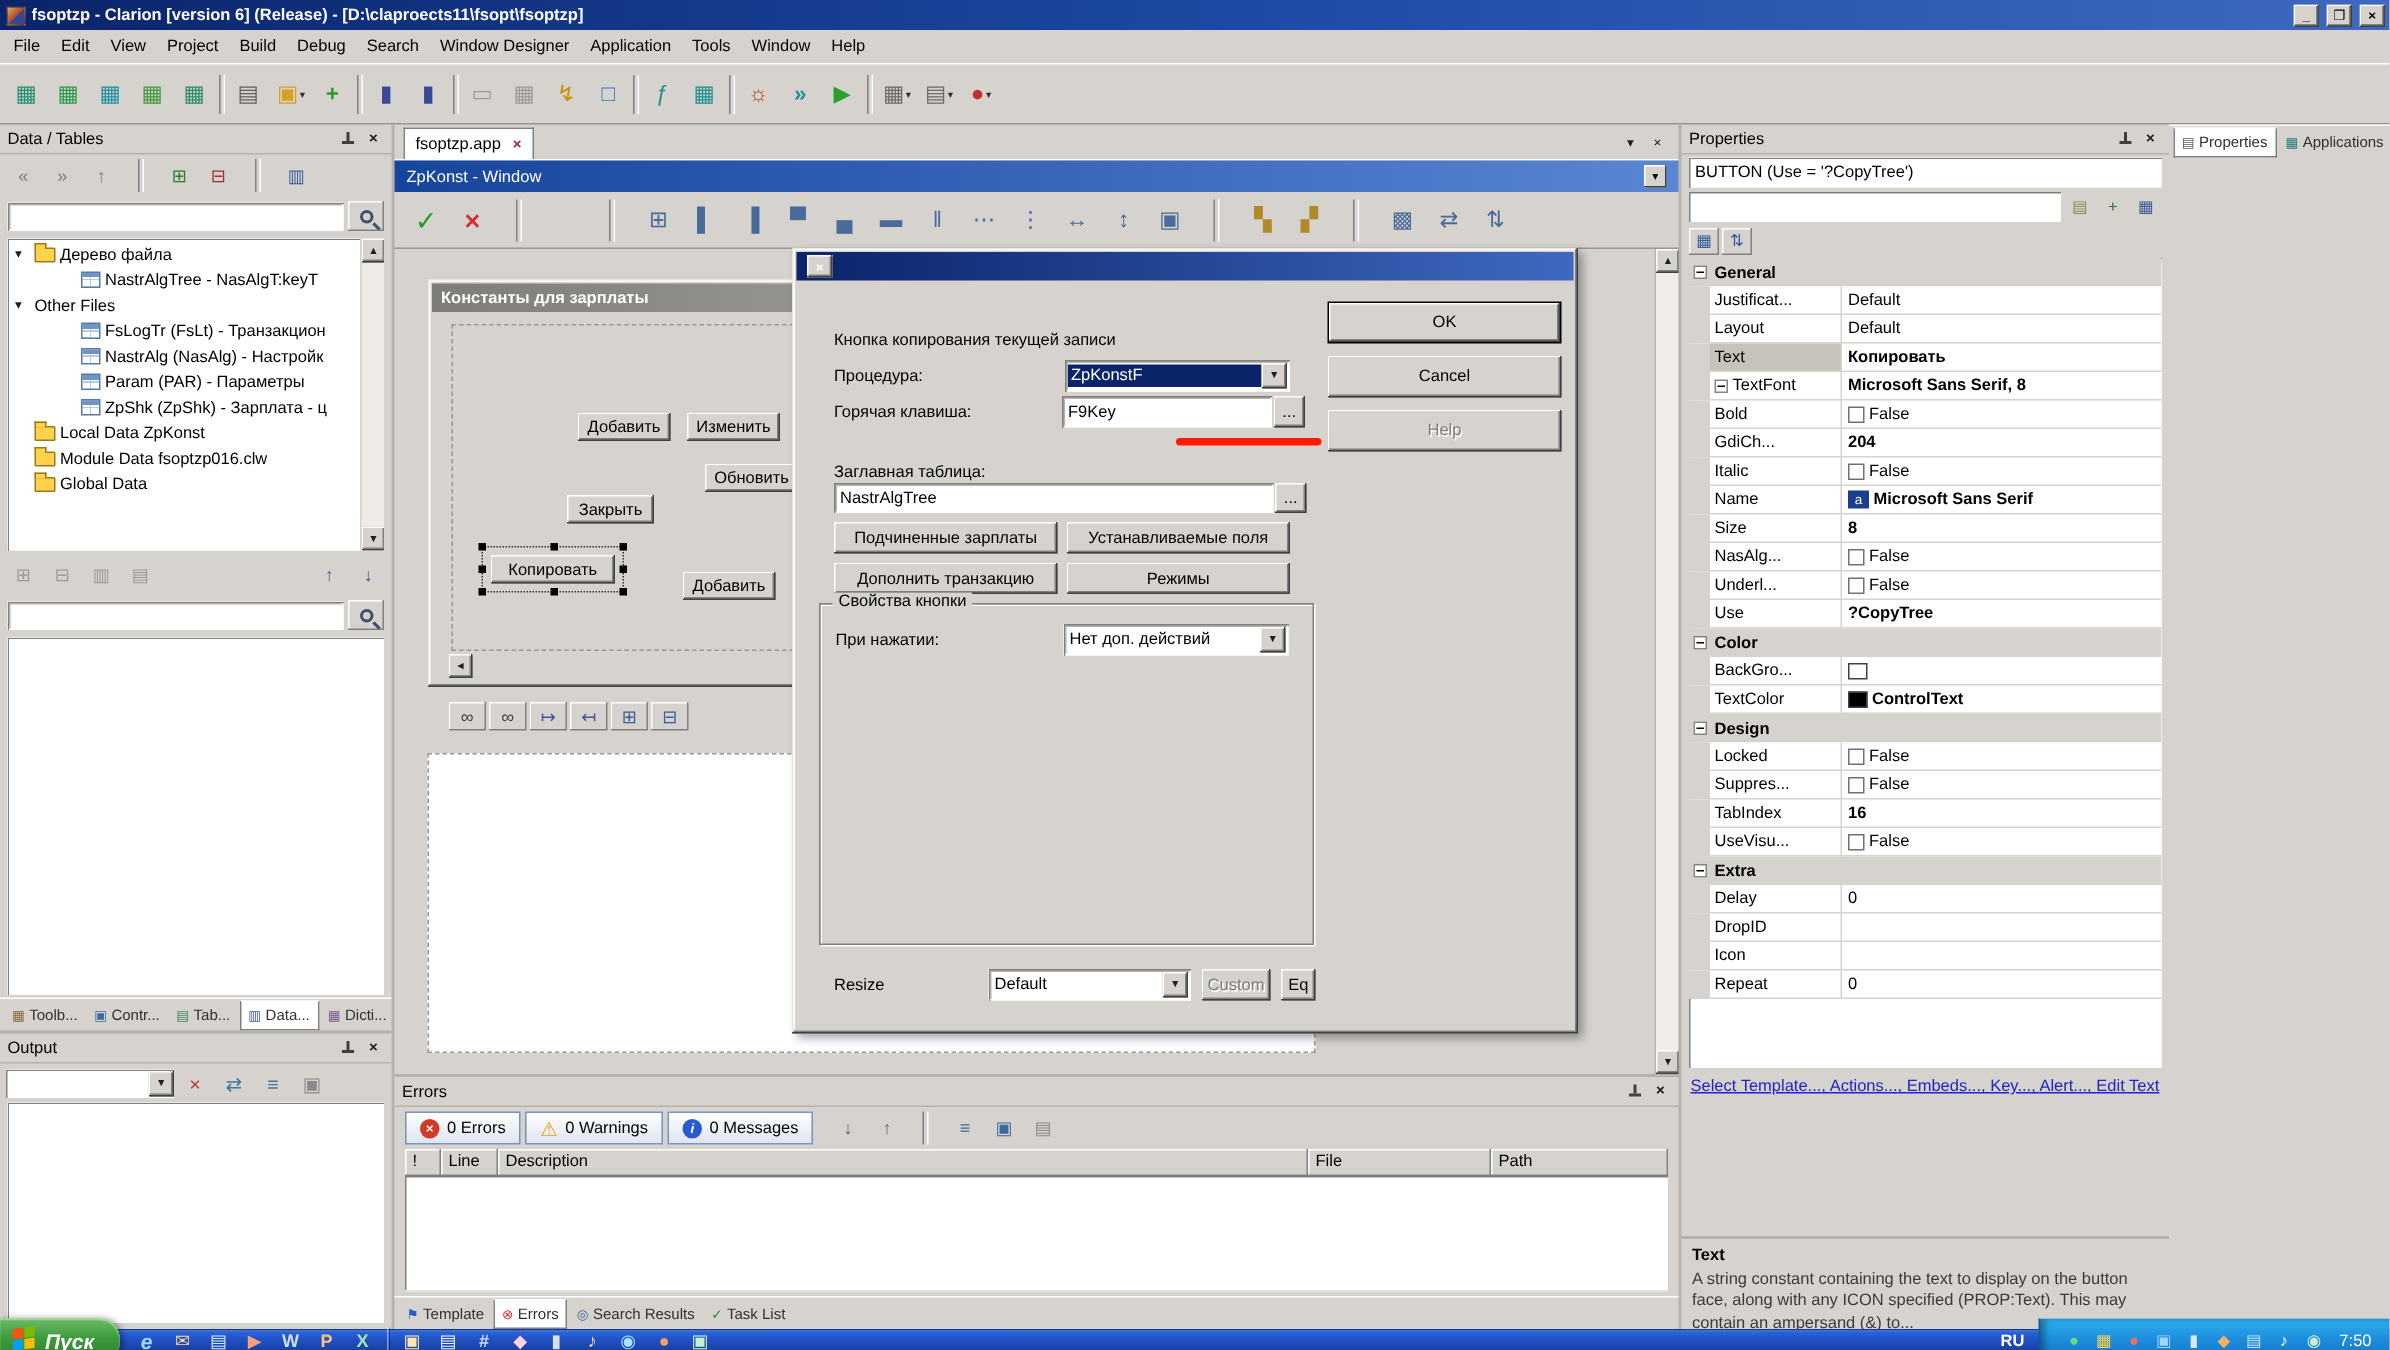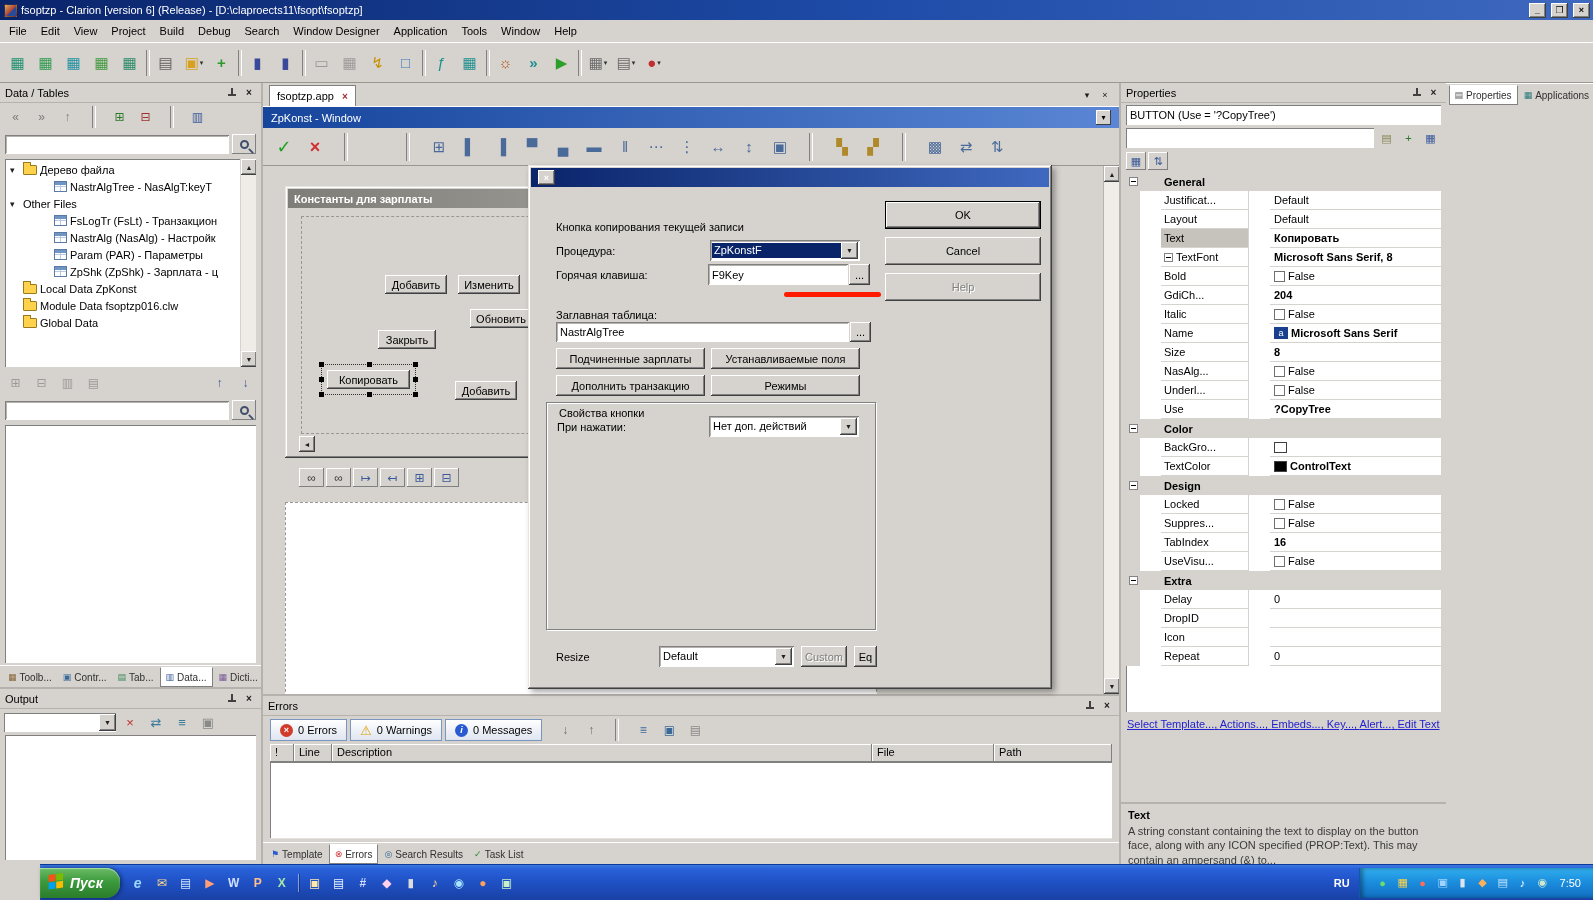--- a/index.html
+++ b/index.html
@@ -4,21 +4,21 @@
 <style>
 *{margin:0;padding:0;box-sizing:border-box;}
 html,body{width:1593px;height:900px;overflow:hidden;}
 body{font-family:"Liberation Sans","DejaVu Sans",sans-serif;font-size:11px;color:#000;background:#d6d3ce;}
 .screen{width:100%;height:100%;display:flex;flex-direction:column;}
 .ide{flex:1;display:flex;flex-direction:column;background:#d6d3ce;min-height:0;}
 
 
 .titlebar{height:20px;background:linear-gradient(90deg,#0a246a 0%,#1e4ca8 55%,#3f69bf 100%);display:flex;align-items:center;gap:4px;padding:0 3px 0 4px;flex:none;}
 .app-icon{width:13px;height:13px;background:linear-gradient(135deg,#d8b060 0%,#b04030 55%,#2a4a9a 55%);border:1px solid rgba(0,0,0,.35);flex:none;}
-.ttext{color:#fff;font-weight:normal;flex:1;white-space:nowrap;overflow:hidden;}
+.ttext{color:#fff;font-weight:bold;flex:1;white-space:nowrap;overflow:hidden;}
 .winbtn{width:17px;height:15px;background:#d6d3ce;box-shadow:inset -1px -1px #404040,inset 1px 1px #fff,inset -2px -2px #808080;font-size:9px;font-weight:bold;display:flex;align-items:center;justify-content:center;margin-left:1px;flex:none;}
 .menubar{height:23px;display:flex;align-items:center;padding:0 2px;flex:none;border-bottom:1px solid #fff;}
 .menu-item{padding:4px 7px;white-space:nowrap;}
 .maintoolbar{height:40px;display:flex;align-items:center;padding:0 4px;flex:none;border-bottom:1px solid #9a9791;}
 .tbtn{width:28px;height:28px;display:flex;align-items:center;justify-content:center;flex:none;}
 .tbtn .glyph{font-size:15px;line-height:1;}
 .tbtn .dd{font-size:7px;color:#303030;margin-left:1px;}
 .tbtn.sep{width:8px;height:26px;}
 .tbtn.sep::before{content:"";display:block;width:2px;height:100%;margin:0 auto;border-left:1px solid #808080;border-right:1px solid #fff;}
 .tbtn.spacer{flex:1;width:auto;}
@@ -114,21 +114,21 @@
 .dlabel{position:absolute;white-space:nowrap;}
 .dinput{position:absolute;background:#fff;box-shadow:inset 1px 1px #808080,inset -1px -1px #fff,inset 2px 2px #b5b2ae;border:none;outline:none;padding:0 4px;font:inherit;}
 .dcombo{position:absolute;background:#fff;box-shadow:inset 1px 1px #808080,inset -1px -1px #fff,inset 2px 2px #b5b2ae;display:flex;align-items:center;}
 .dcombo .cval{flex:1;height:15px;line-height:15px;margin:2px 0 2px 2px;padding:0 2px;white-space:nowrap;overflow:hidden;}
 .dcombo.hl .cval{background:#0a246a;color:#fff;}
 .dcombo .carrow{margin:2px 2px 2px 0;}
 .dbtn{position:absolute;background:#d6d3ce;box-shadow:inset -1px -1px #404040,inset 1px 1px #fff,inset -2px -2px #808080;display:flex;align-items:center;justify-content:center;}
 .dbtn.default{border:1px solid #000;}
 .dbtn.disabled{color:#808080;text-shadow:1px 1px 0 #fff;}
 .dgroup{position:absolute;left:18px;top:237px;width:330px;height:228px;border:1px solid #808080;box-shadow:inset 1px 1px #fff,1px 1px 0 #fff;}
-.glegend{position:absolute;top:-8px;left:8px;background:#d6d3ce;padding:0 4px;margin-top:12px;}
+.glegend{position:absolute;top:-8px;left:8px;background:#d6d3ce;padding:0 4px;}
 .redline{position:absolute;left:256px;top:127px;width:97px;height:5px;background:#ff1a00;border-radius:3px;z-index:5;}
 
 
 .errors{height:148px;flex:none;display:flex;flex-direction:column;border-top:2px solid #b5b2ae;}
 .etool{height:28px;display:flex;align-items:center;gap:3px;padding:0 7px;flex:none;}
 .ebtn{height:22px;display:flex;align-items:center;gap:5px;padding:0 9px;background:linear-gradient(#fefefe,#dfe5f0);border:1px solid #7a96c0;white-space:nowrap;}
 .erricon{width:13px;height:13px;border-radius:50%;background:#d23a2a;color:#fff;font-size:9px;font-weight:bold;display:flex;align-items:center;justify-content:center;line-height:1;flex:none;}
 .erricon::after{content:"×";}
 .warnicon{color:#e0a000;font-size:13px;line-height:1;flex:none;}
 .warnicon::after{content:"⚠";}
@@ -148,21 +148,21 @@
 
 .props{flex:1;display:flex;flex-direction:column;min-height:0;}
 .objrow{padding:2px 5px 1px;flex:none;}
 .objbox{height:20px;background:#fff;box-shadow:inset 1px 1px #808080,inset -1px -1px #fff;display:flex;align-items:center;padding:0 4px;white-space:nowrap;overflow:hidden;}
 .fieldrow{display:flex;gap:3px;padding:2px 5px;flex:none;align-items:center;}
 .fieldbox{flex:1;height:20px;background:#fff;box-shadow:inset 1px 1px #808080,inset -1px -1px #fff;}
 .gtool{height:22px;display:flex;gap:2px;padding:0 5px;flex:none;align-items:center;}
 .gtool .tbtn{width:20px;height:18px;box-shadow:inset -1px -1px #808080,inset 1px 1px #fff;}
 .gtool .tbtn .glyph{font-size:11px;}
 .pgridwrap{height:540px;margin:0 5px;background:#fff;box-shadow:inset 1px 1px #808080,inset -1px -1px #fff;overflow:hidden;flex:none;}
-.prow{display:flex;height:19px;align-items:stretch;background:#fff;gap:21px;}
+.prow{display:flex;height:19px;align-items:stretch;background:#fff;}
 .prow .gut{width:14px;flex:none;background:#d6d3ce;display:flex;align-items:center;justify-content:center;}
 .prow .plabel{width:88px;flex:none;display:flex;align-items:center;gap:3px;padding-left:3px;border-right:1px solid #d6d3ce;border-bottom:1px solid #d6d3ce;overflow:hidden;white-space:nowrap;}
 .prow .pval{flex:1;display:flex;align-items:center;gap:3px;padding-left:4px;border-bottom:1px solid #d6d3ce;overflow:hidden;white-space:nowrap;}
 .prow.cat{background:#d6d3ce;font-weight:bold;}
 .prow.cat .plabel{border:none;width:auto;}
 .prow.cat .pval{visibility:hidden;}
 .prow.sel .plabel{background:#c6c2bc;}
 .prow.bold .pvtext{font-weight:bold;}
 .expbox{width:9px;height:9px;background:#fff;border:1px solid #848484;position:relative;flex:none;display:none;}
 .expbox::before{content:"";position:absolute;left:1px;right:1px;top:3px;height:1px;background:#000;}
@@ -178,21 +178,21 @@
 .prow.fonticon .pfont{display:flex;}
 .plinks{padding:6px 6px 4px;color:#2222cc;white-space:nowrap;overflow:hidden;flex:none;}
 .plink{text-decoration:underline;}
 .plink:not(:last-child)::after{content:", ";}
 .pspacer{flex:1;}
 .pdesc{height:62px;flex:none;border-top:2px solid #b5b2ae;padding:5px 7px;overflow:hidden;}
 .pdesc .dtl{font-weight:bold;margin-bottom:3px;}
 .pdesc .dbd{color:#3a3a3a;line-height:1.3;}
 
 
-.taskbar{height:36px;flex:none;background:linear-gradient(#3d79e0 0%,#2a62da 10%,#1f50c4 50%,#1941a5 100%);display:flex;align-items:center;border-top:1px solid #0d3a9a;margin-left:40px;}
+.taskbar{height:14px;flex:none;background:linear-gradient(#3d79e0 0%,#2a62da 10%,#1f50c4 50%,#1941a5 100%);display:flex;align-items:center;border-top:1px solid #0d3a9a;}
 .start{height:30px;padding:0 17px 0 8px;border-radius:0 14px 14px 0;background:linear-gradient(#6cbb66 0%,#3c9a3c 45%,#2a7d2a 100%);box-shadow:inset 0 1px 1px #a8dfa4,2px 0 4px rgba(0,0,0,.4);color:#fff;font-weight:bold;font-style:italic;font-size:14px;display:flex;align-items:center;flex:none;}
 .flag{width:8px;height:8px;background:#f65314;box-shadow:9px 0 0 #7cbb00,0 9px 0 #00a1f1,9px 9px 0 #ffbb00;transform:skewY(-8deg) scale(.85);margin:-9px 14px 0 0;}
 .ql{display:flex;align-items:center;gap:2px;padding:0 7px;}
 .qlbtn{width:22px;height:22px;display:flex;align-items:center;justify-content:center;font-size:12px;font-weight:bold;flex:none;}
 .qlbtn.sep{width:7px;}
 .qlbtn.sep::before{content:"";display:block;width:1px;height:18px;background:rgba(255,255,255,.45);box-shadow:1px 0 0 rgba(0,0,0,.3);}
 .qlbtn.it{font-style:italic;font-size:14px;}
 .tbspacer{flex:1;}
 .lang{color:#fff;font-weight:bold;padding:0 9px;}
 .tray{height:30px;display:flex;align-items:center;gap:4px;padding:0 12px 0 15px;background:linear-gradient(#31b0ee 0%,#1c8ede 45%,#116fc2 100%);box-shadow:inset 3px 0 4px rgba(0,0,0,.35);border-left:1px solid #0d5ba8;flex:none;}

